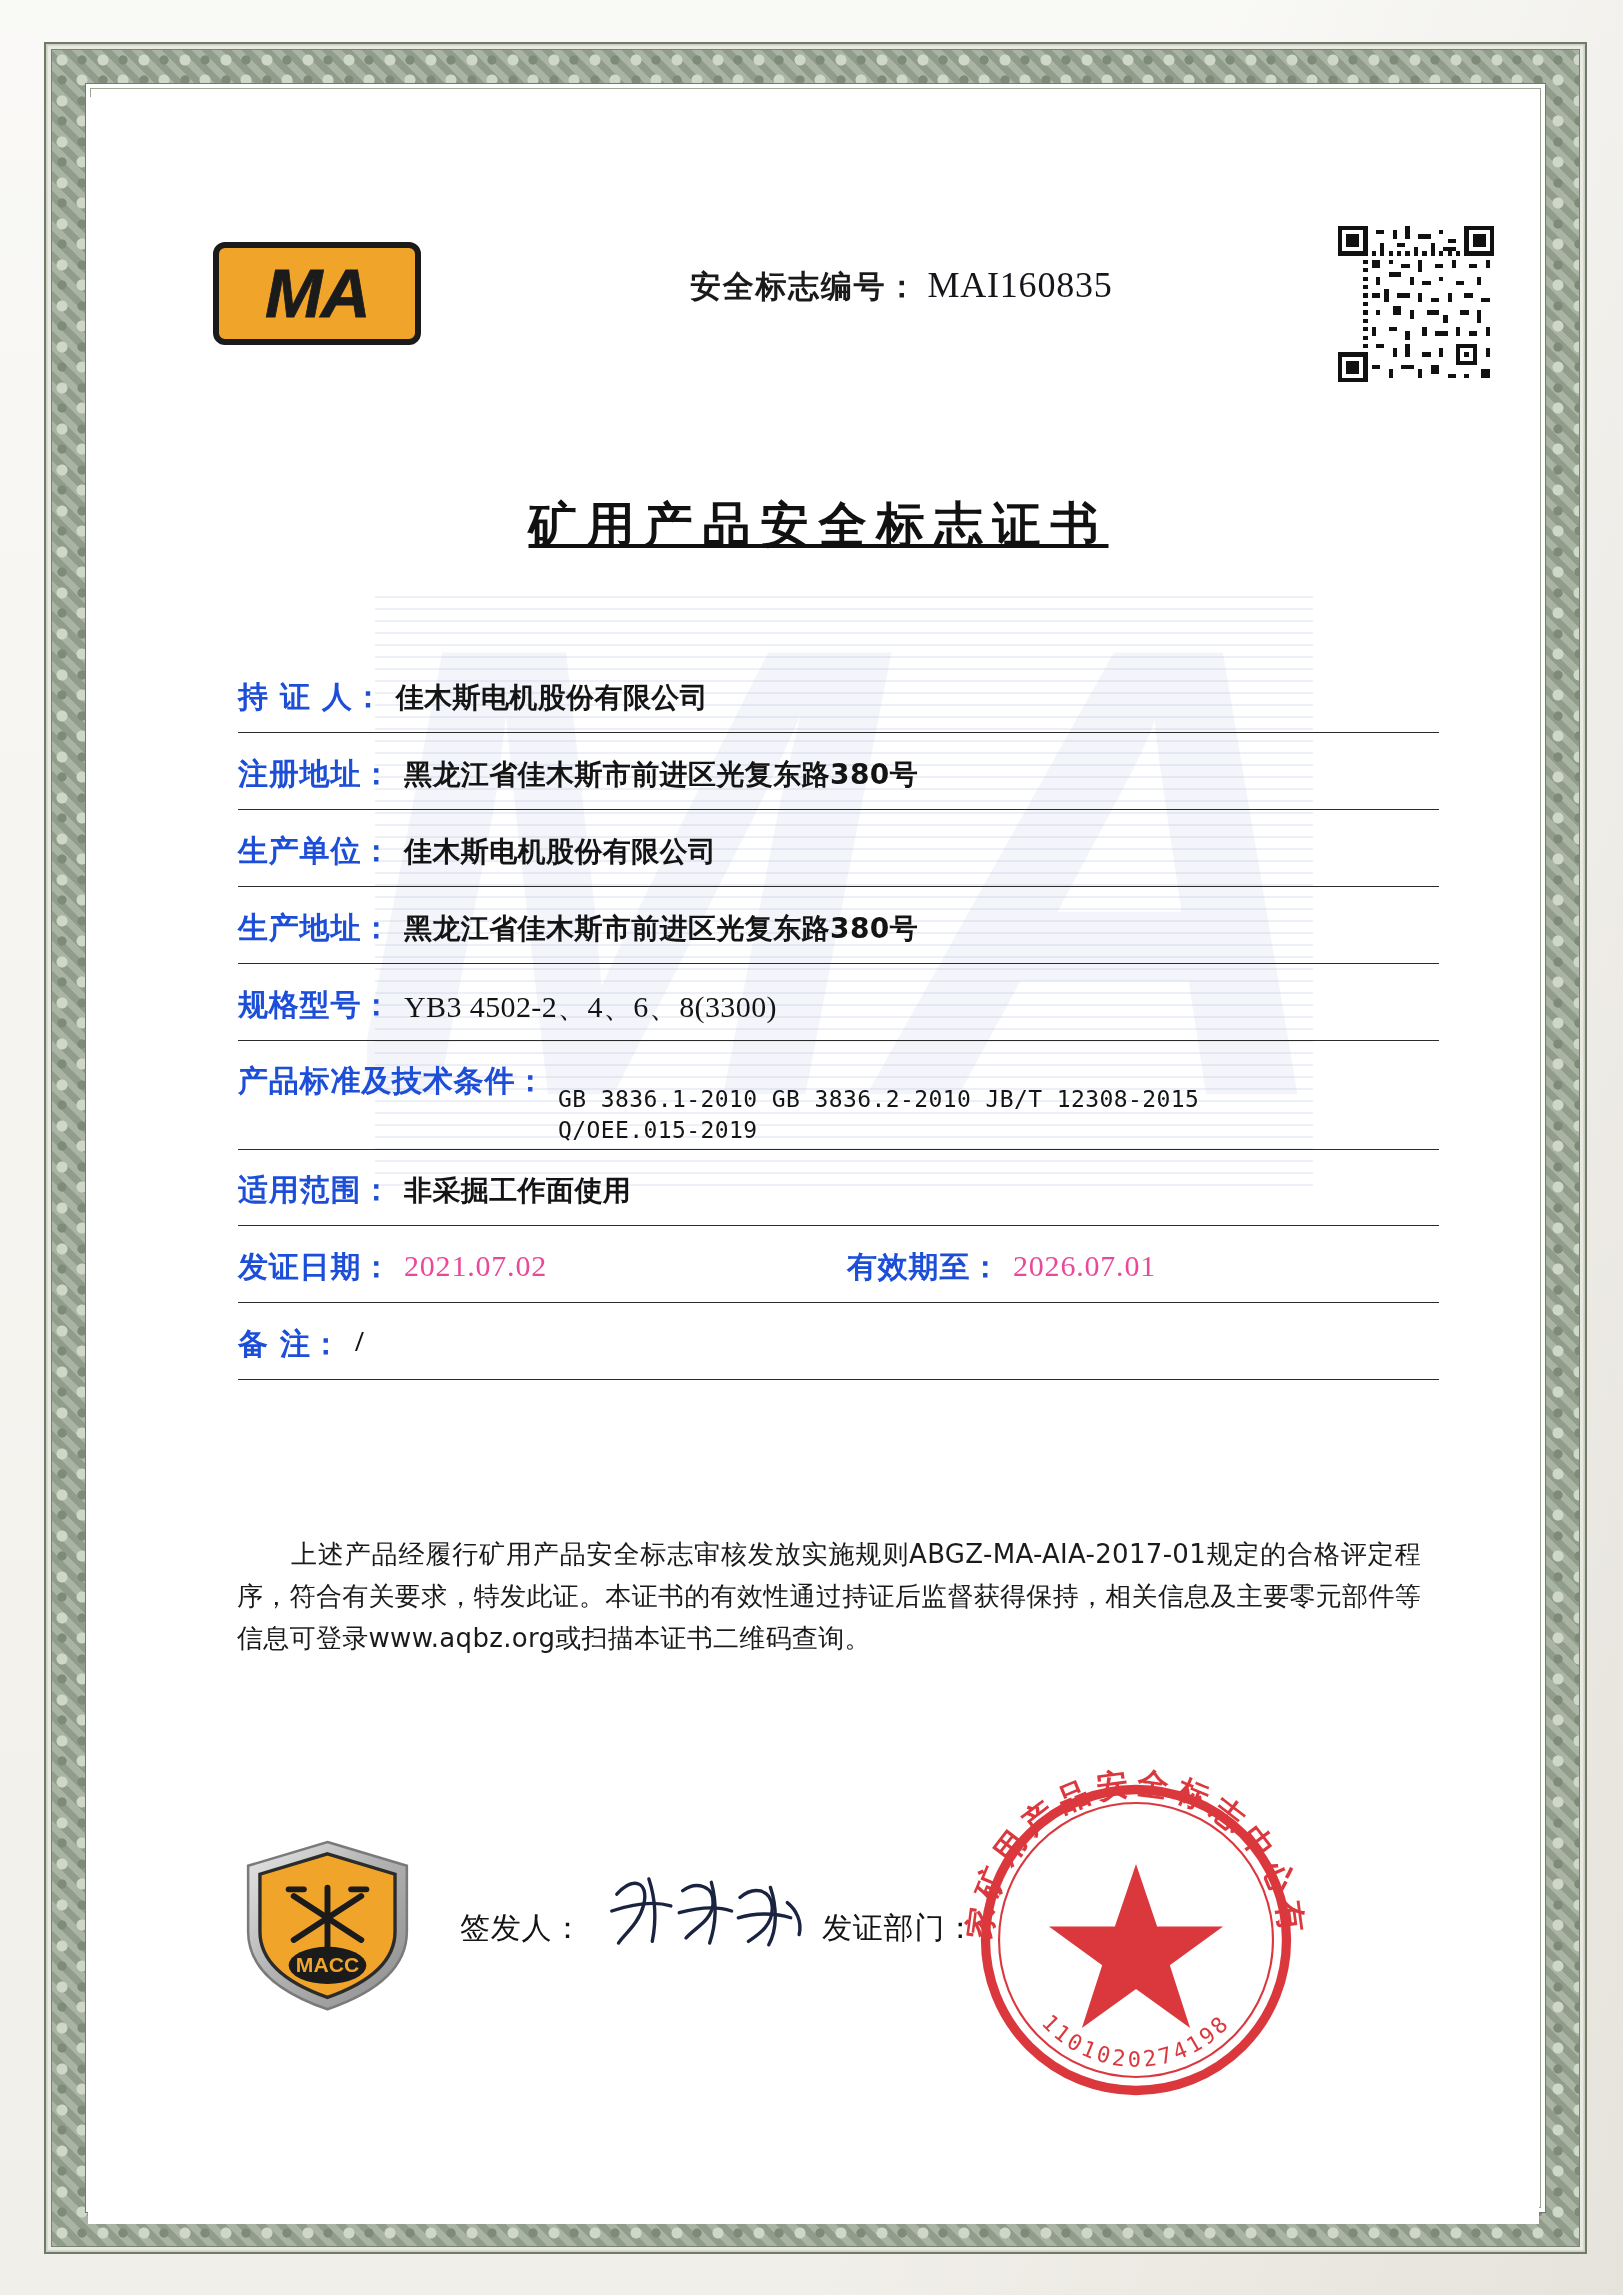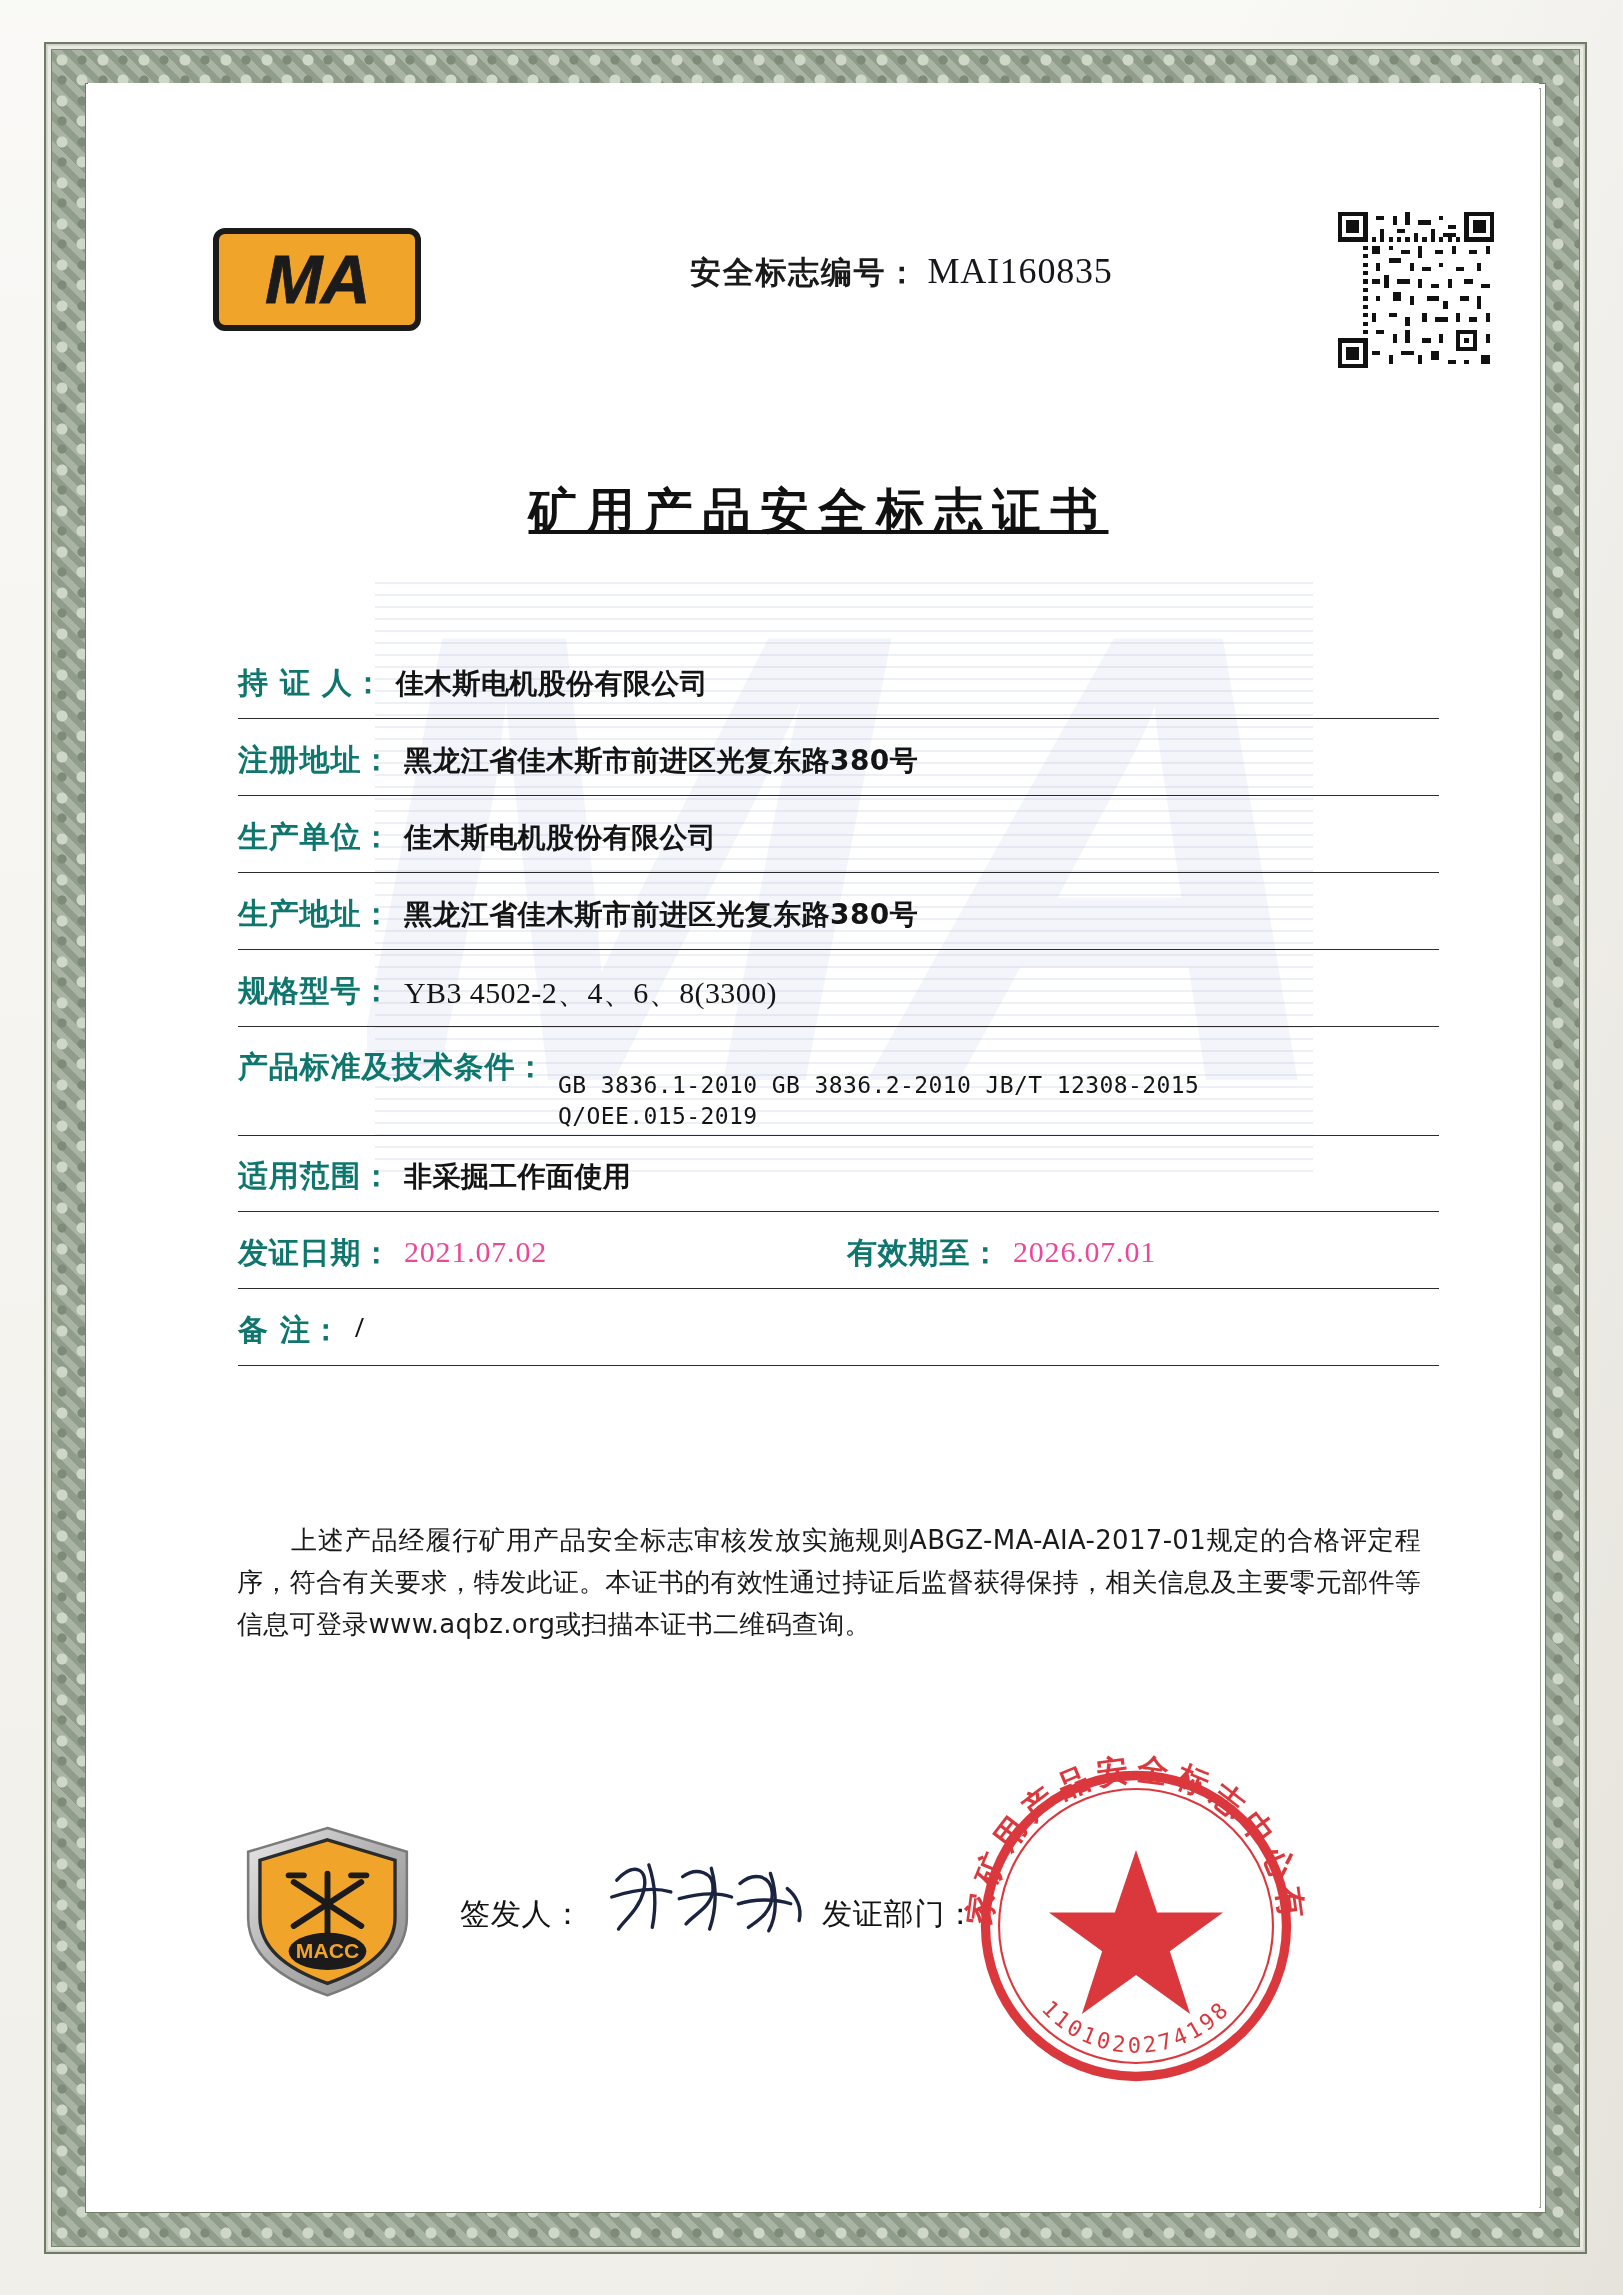--- a/index.html
+++ b/index.html
@@ -69,21 +69,21 @@
   .frame-inner-line2 {
     position: absolute;
     inset: 4.2px;
     border: 0.8px solid #9aa692;
   }
 
   
   .content {
     position: absolute;
     left: 88px;
-    top: 83px;
+    top: 97px;
     width: 1451px;
     height: 2127px;
     background: #ffffff;
     overflow: hidden;
   }
 
   
   .watermark {
     position: absolute;
     left: 279px;
@@ -205,21 +205,21 @@
     min-height: 64px;
     border-bottom: 1.7px solid #2b2b2b;
     padding-bottom: 3.4px;
     margin-bottom: 8.5px;
   }
   .field-label {
     flex: 0 0 auto;
     font-family: "DejaVu Sans", "Liberation Sans", sans-serif;
     font-weight: bold;
     font-size: 30px;
-    color: #0f766e;
+    color: #1d4ed8;
     letter-spacing: 0.8px;
     white-space: nowrap;
     padding-top: 12px;
   }
   .field-label.wide { min-width: 211px; }
   .field-value {
     flex: 1 1 auto;
     font-family: "DejaVu Sans", "Liberation Sans", sans-serif;
     font-weight: bold;
     font-size: 28px;

